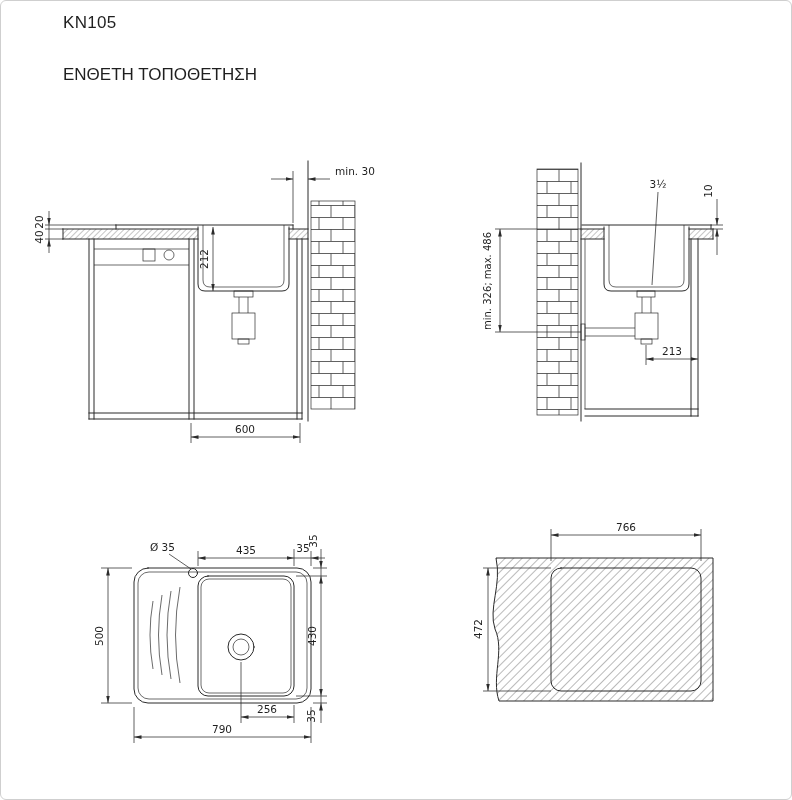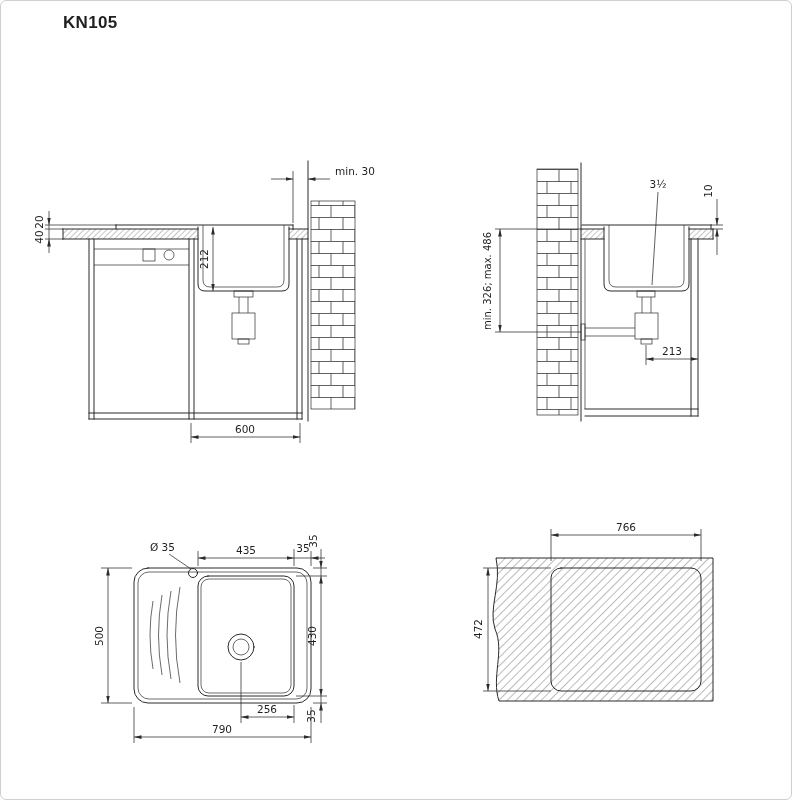--- a/index.html
+++ b/index.html
@@ -1,34 +1,35 @@
 <!DOCTYPE html>
 <html><head>
 <meta charset="utf-8">
 <style>
   html,body{margin:0;padding:0;background:#fff}
   .page{position:relative;width:792px;height:800px;background:#fff;border:1px solid #cfcfcf;
         border-radius:6px;box-sizing:border-box;overflow:hidden;
         font-family:"Liberation Sans",sans-serif;color:#1f1f1f}
-  .model{position:absolute;left:62px;top:12px;font-size:17px;font-weight:bold;letter-spacing:.3px}
+  .model{position:absolute;left:62px;top:12px;font-size:17px;font-weight:normal;letter-spacing:.3px}
   .title1{position:absolute;left:62px;top:64px;font-size:17px}
   .title2{position:absolute;left:62px;top:88px;font-size:17px}
   svg.draw{position:absolute;left:0;top:0}
   svg text{font-family:"DejaVu Sans","Liberation Sans",sans-serif;font-size:10.5px;fill:#1f1f1f}
   .ol{stroke:#2b2b2b;stroke-width:1;fill:none;stroke-linecap:square}
   .thin{stroke:#2b2b2b;stroke-width:0.7;fill:none}
   .dimln{stroke:#2b2b2b;stroke-width:0.75;fill:none}
   .small{font-size:10px}
 </style>
 </head>
 <body>
 
 <div class="page">
 
   <div class="model">KN105</div>
+  <div class="title1">ΕΝΘΕΤΗ ΤΟΠΟΘΕΤΗΣΗ</div>
 
   <svg class="draw" width="792" height="800" viewBox="0 0 792 800">
     <defs>
       <marker id="arr" viewBox="0 0 10 6" refX="10" refY="3" markerWidth="10" markerHeight="6" orient="auto-start-reverse">
         <path d="M0,0.5 L10,3 L0,5.5 Z" fill="#2b2b2b"></path>
       </marker>
       <pattern id="hatch" width="6" height="6" patternUnits="userSpaceOnUse" patternTransform="rotate(45)">
         <line x1="0" y1="0" x2="0" y2="6" stroke="#3a3a3a" stroke-width="0.7"></line>
       </pattern>
       <pattern id="hatch2" width="4" height="4" patternUnits="userSpaceOnUse" patternTransform="rotate(45)">

